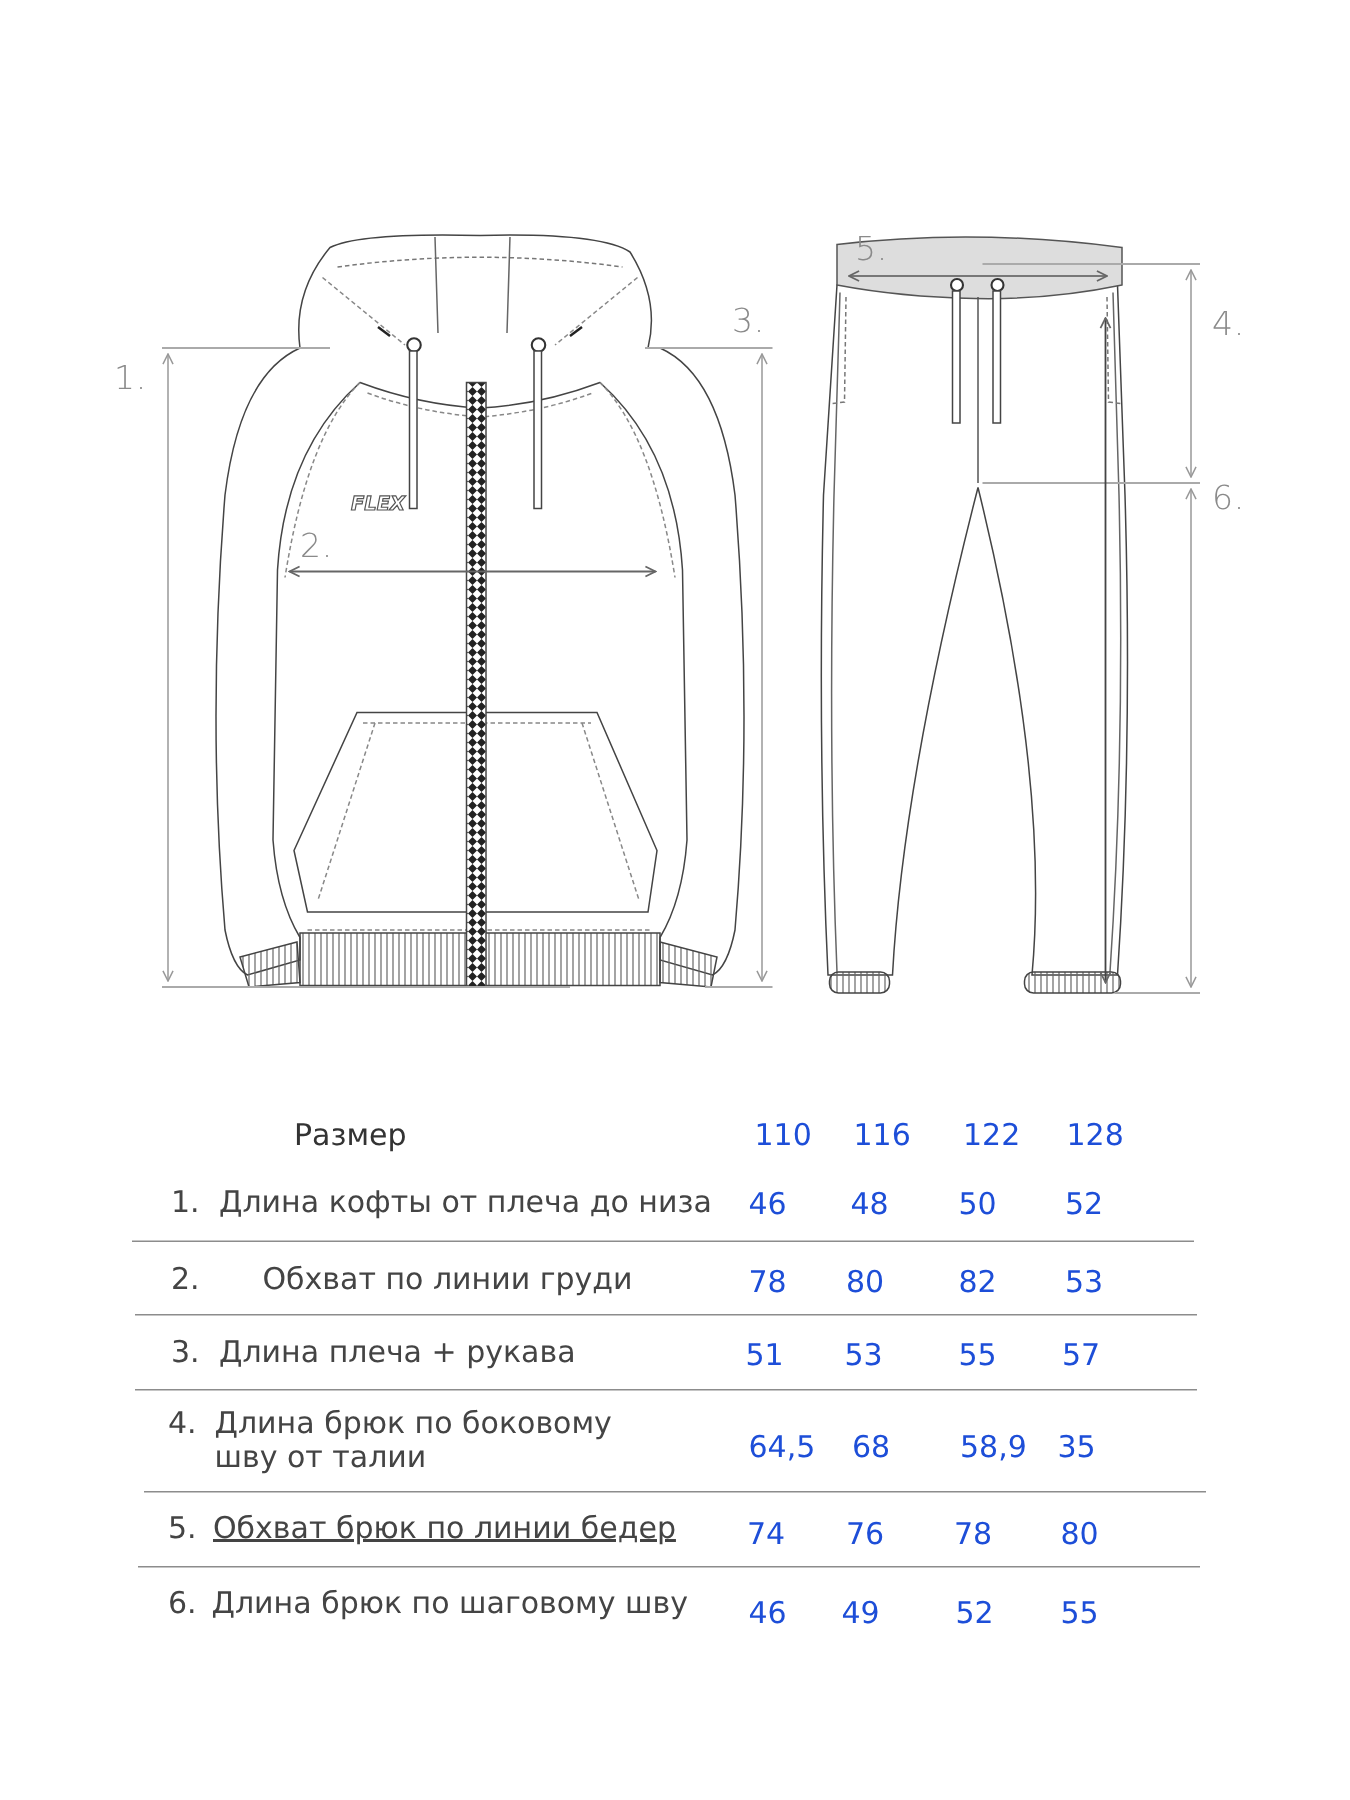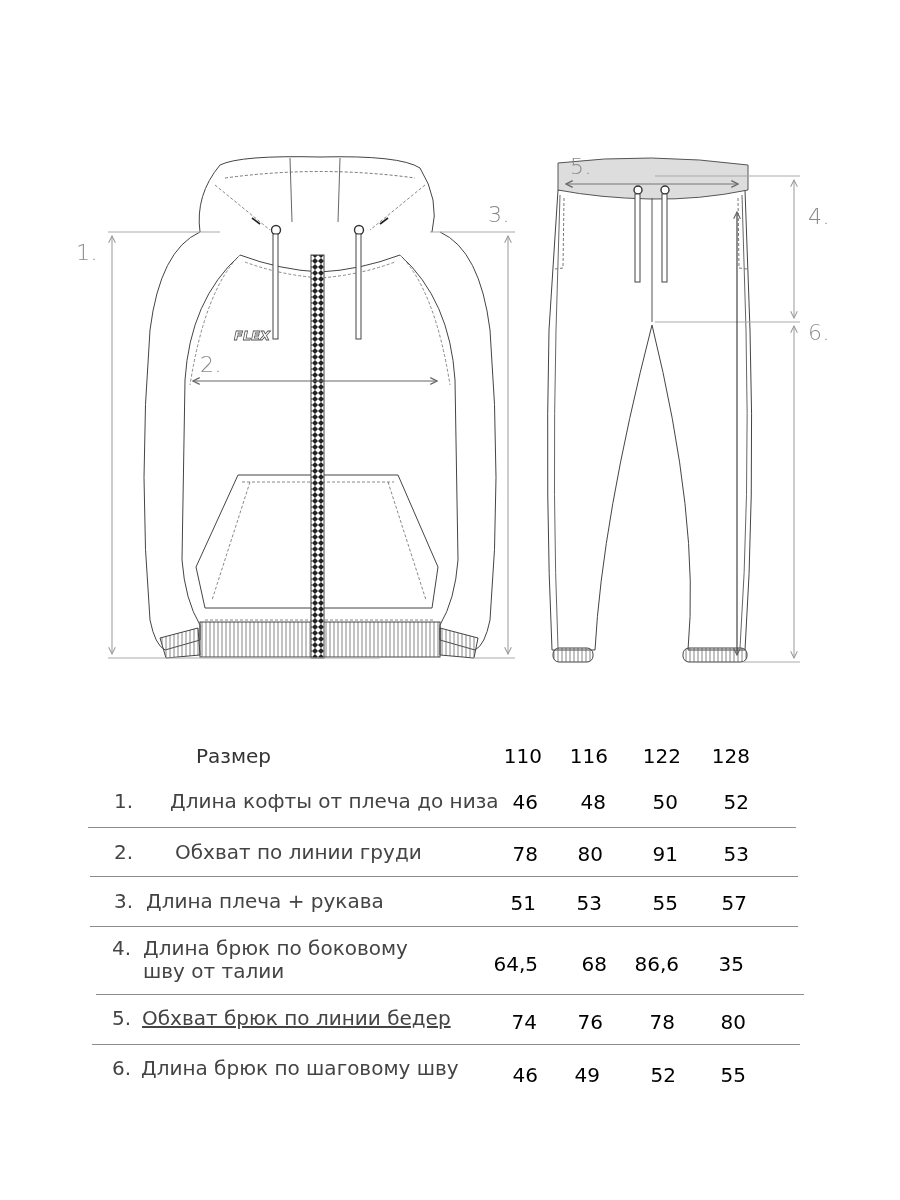--- a/index.html
+++ b/index.html
@@ -3,21 +3,21 @@
 <meta charset="utf-8">
 <style>
   html, body { margin: 0; padding: 0; background: #ffffff; }
   body { width: 900px; height: 1200px; position: relative; overflow: hidden;
          font-family: "DejaVu Sans", sans-serif; color: #3a3a3a; }
   #art { position: absolute; left: 0; top: 0; width: 900px; height: 700px; }
   .label { position: absolute; font-size: 22px; color: #8a8a8a; font-weight: 300; letter-spacing: 0.5px; }
   #table { position: absolute; left: 0; top: 730px; width: 900px; }
   .cell { position: absolute; font-size: 20px; color: #444; white-space: nowrap; }
   .hdr { font-size: 20px; color: #333; }
-  .num { color: #000000; text-align: right; width: 60px; }
+  .num { color: #1d4ed8; text-align: left; width: 60px; margin-left: 21px; }
   .desc { color: #444; line-height: 22px; }
   .rule { position: absolute; height: 1px; background: #8c8c8c; }
 </style>
 </head>
 <body>
 
 <svg id="art" viewBox="0 0 900 700" xmlns="http://www.w3.org/2000/svg">
   <defs>
     <marker id="ah" viewBox="0 0 10 10" refX="9" refY="5" markerWidth="7" markerHeight="7" orient="auto-start-reverse">
       <path d="M1,1 L9,5 L1,9" fill="none" stroke="#999" stroke-width="1.2"></path>
@@ -122,55 +122,55 @@
 <div id="table">
 
   <div class="cell hdr" style="left:196px;top:14px;">Размер</div>
   <div class="cell hdr num" style="left:482px;top:14px;">110</div>
   <div class="cell hdr num" style="left:548px;top:14px;">116</div>
   <div class="cell hdr num" style="left:621px;top:14px;">122</div>
   <div class="cell hdr num" style="left:690px;top:14px;">128</div>
 
   <div>
     <div class="cell desc" style="left:114px;top:60px;">1.</div>
-    <div class="cell desc" style="left:146px;top:60px;margin-left:24px;">Длина кофты от плеча до низа</div>
+    <div class="cell desc" style="left:146px;top:60px;">Длина кофты от плеча до низа</div>
     <div class="cell num" style="left:478px;top:60px;">46</div>
     <div class="cell num" style="left:546px;top:60px;">48</div>
     <div class="cell num" style="left:618px;top:60px;">50</div>
     <div class="cell num" style="left:689px;top:60px;">52</div>
   </div>
   <div class="rule" style="left:88px;top:97px;width:708px;"></div>
 
   <div>
     <div class="cell desc" style="left:114px;top:111px;">2.</div>
     <div class="cell desc" style="left:144px;top:111px;margin-left:31px;">Обхват по линии груди</div>
     <div class="cell num" style="left:478px;top:112px;">78</div>
     <div class="cell num" style="left:543px;top:112px;">80</div>
-    <div class="cell num" style="left:618px;top:112px;">91</div>
+    <div class="cell num" style="left:618px;top:112px;">82</div>
     <div class="cell num" style="left:689px;top:112px;">53</div>
   </div>
   <div class="rule" style="left:90px;top:146px;width:708px;"></div>
 
   <div>
     <div class="cell desc" style="left:114px;top:160px;">3.</div>
     <div class="cell desc" style="left:146px;top:160px;">Длина плеча + рукава</div>
     <div class="cell num" style="left:476px;top:161px;">51</div>
     <div class="cell num" style="left:542px;top:161px;">53</div>
     <div class="cell num" style="left:618px;top:161px;">55</div>
     <div class="cell num" style="left:687px;top:161px;">57</div>
   </div>
   <div class="rule" style="left:90px;top:196px;width:708px;"></div>
 
   <div>
     <div class="cell desc" style="left:112px;top:207px;">4.</div>
     <div class="cell desc" style="left:143px;top:207px;">Длина брюк по боковому</div>
     <div class="cell desc" style="left:143px;top:230px;">шву от талии</div>
     <div class="cell num" style="left:478px;top:222px;">64,5</div>
     <div class="cell num" style="left:547px;top:222px;">68</div>
-    <div class="cell num" style="left:619px;top:222px;">86,6</div>
+    <div class="cell num" style="left:619px;top:222px;">58,9</div>
     <div class="cell num" style="left:684px;top:222px;">35</div>
   </div>
   <div class="rule" style="left:96px;top:264px;width:708px;"></div>
 
   <div>
     <div class="cell desc" style="left:112px;top:277px;">5.</div>
     <div class="cell desc" style="left:142px;top:277px;text-decoration:underline;">Обхват брюк по линии бедер</div>
     <div class="cell num" style="left:477px;top:280px;">74</div>
     <div class="cell num" style="left:543px;top:280px;">76</div>
     <div class="cell num" style="left:615px;top:280px;">78</div>

